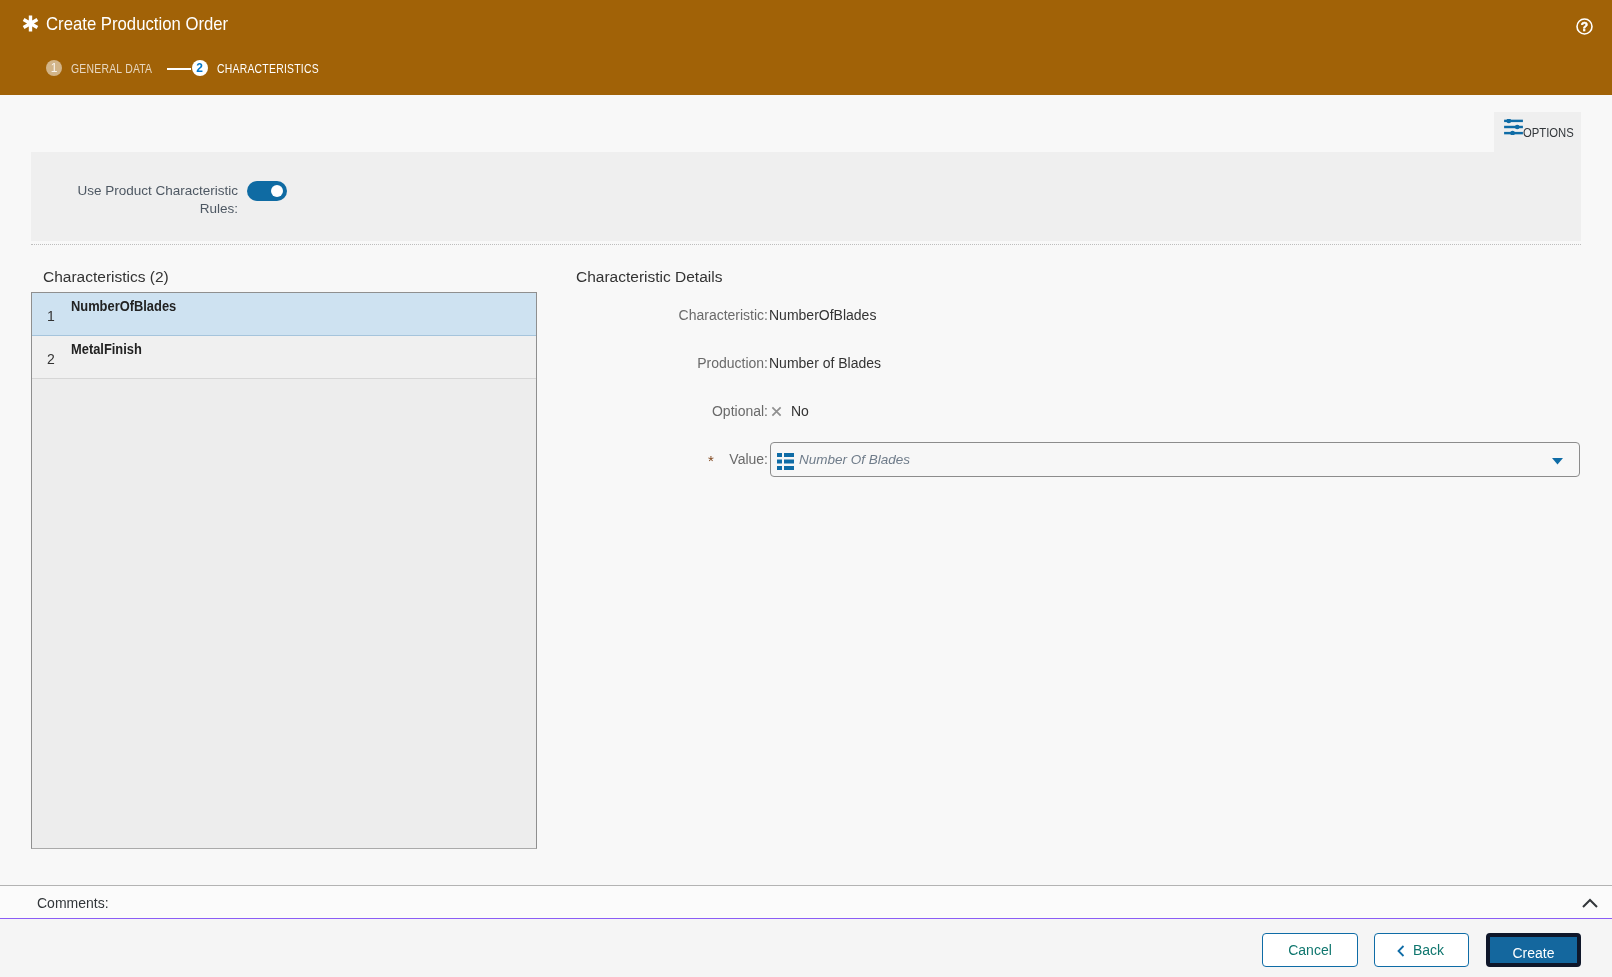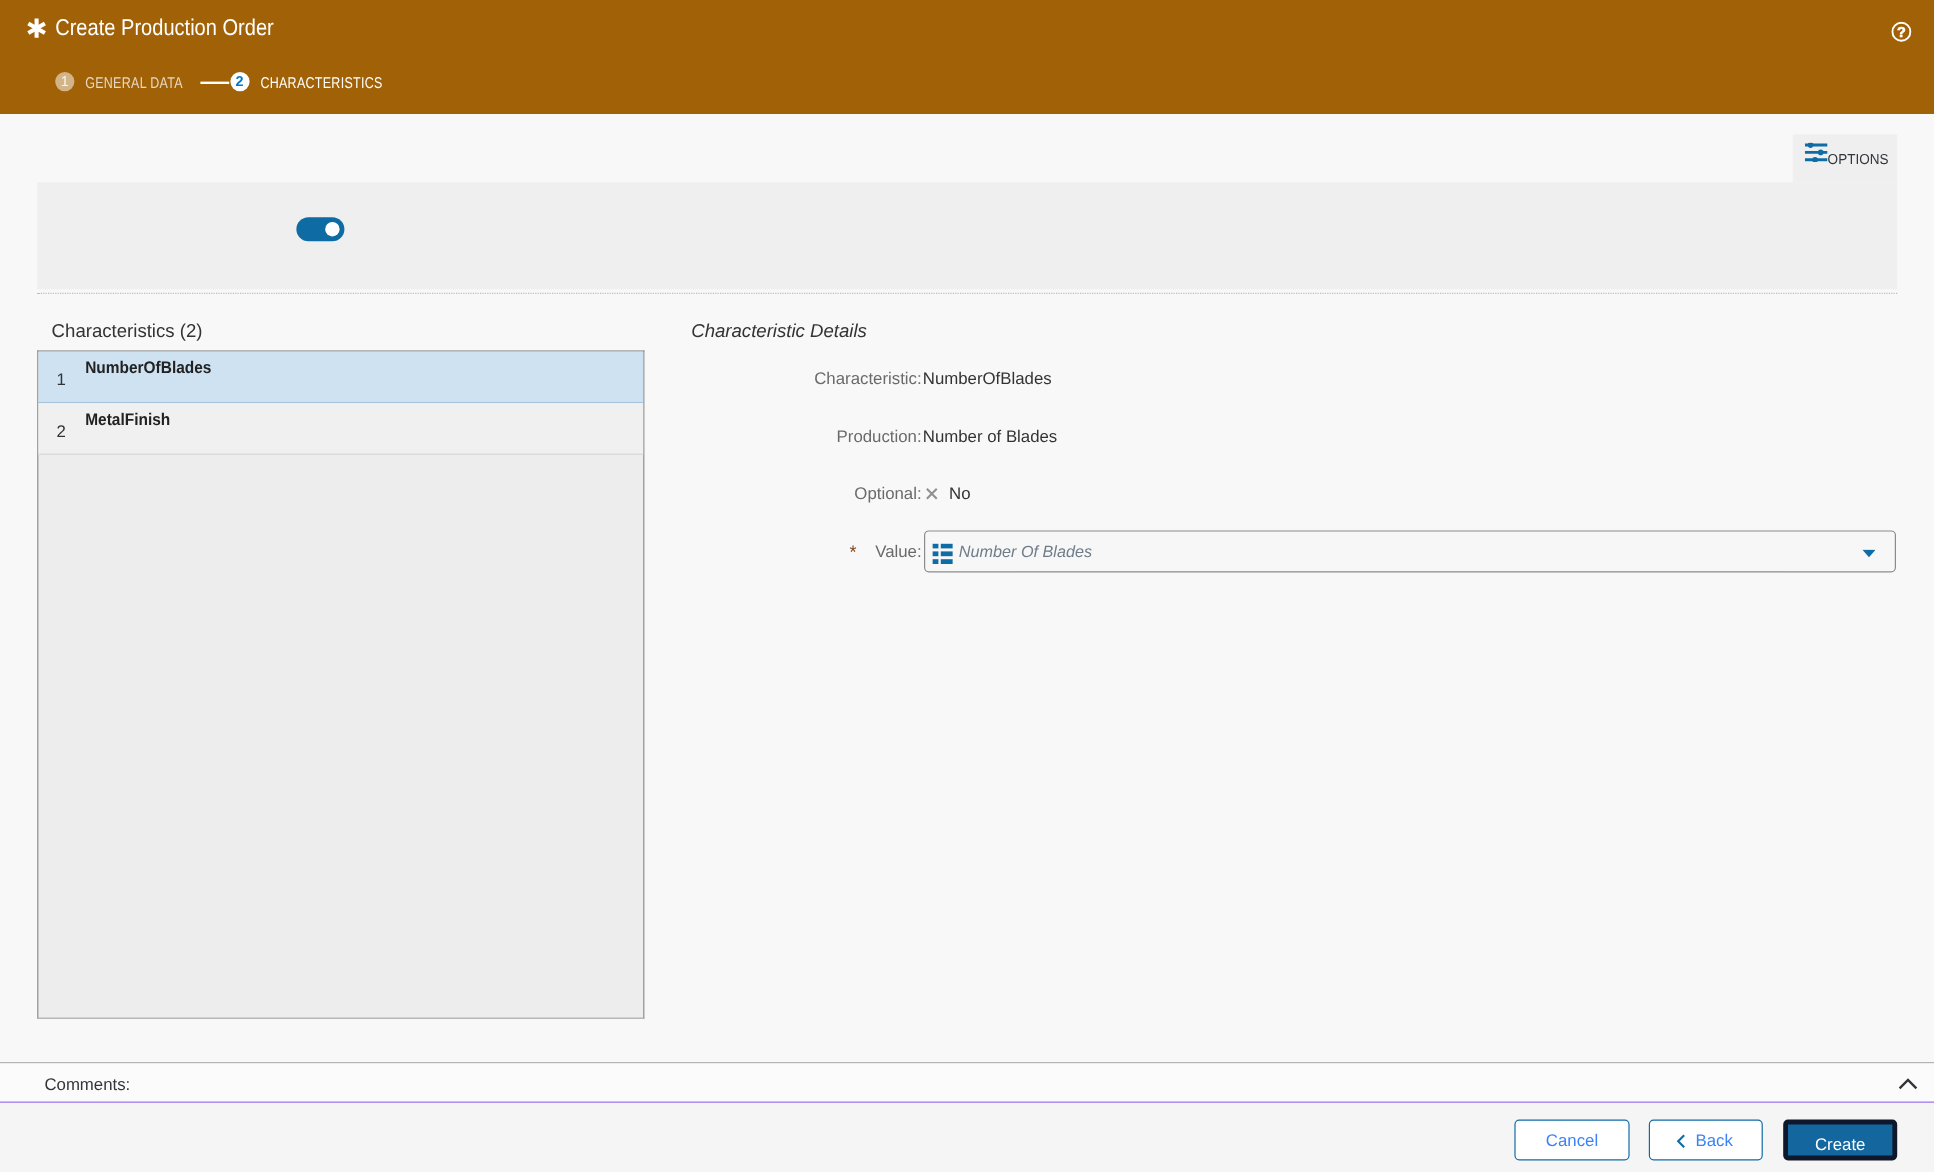--- a/index.html
+++ b/index.html
@@ -29,34 +29,34 @@
   
   #listTitle { position:absolute; left:31px; top:268px; font-size:15.5px; color:#333333;margin-left:12px; }
   #list { position:absolute; left:31px; top:292px; width:506px; height:557px; background:#ededed; border:1px solid #8f8f8f; border-bottom-color:#aaaaaa; }
   .lrow { position:relative; width:100%; height:43px; }
   .lrow .num { position:absolute; left:12px; top:0; width:14px; height:47px; text-align:center; font-size:14px; color:#333; line-height:47px; }
   .lrow .nm { position:absolute; left:39px; top:5px; font-size:14px; font-weight:bold; color:#222; transform:scaleX(0.92); transform-origin:left; }
   #row1 { background:#cee2f1; border-bottom:1px solid #a5c4dc; }
   #row2 { background:#f0f0f0; border-bottom:1px solid #d6d6d6; }
 
   
-  #detTitle { position:absolute; left:576px; top:268px; font-size:15.5px; color:#333333;font-style:italic; }
+  #detTitle { position:absolute; left:576px; top:268px; font-size:15.5px; color:#333333; }
   .flabel { position:absolute; left:548px; width:220px; text-align:right; font-size:14px; color:#6a6a6a; }
   .fvalue { position:absolute; left:769px; font-size:14px; color:#333333; }
 
   #valInput { position:absolute; left:770px; top:442px; width:810px; height:35px; background:#f7f7f7; border:1px solid #8c8c8c; border-radius:4px; }
   #valInput .ph { position:absolute; left:28px; top:9px; font-size:13.5px; font-style:italic; color:#6f7c8a; }
   #req { position:absolute; left:708px; top:452px; font-size:15px; color:#80471e; }
 
   
   #commentsBar { position:absolute; left:0; top:885px; width:1612px; height:34px; background:#fbfbfb; border-top:1px solid #b3b3b3; border-bottom:1px solid #8b5cf6; }
   #commentsBar span { position:absolute; left:37px; top:9px; font-size:14px; color:#32363a; }
   #footer { position:absolute; left:0; top:919px; width:1612px; height:58px; background:#f5f5f5; }
   .btn { position:absolute; top:14px; height:34px; border-radius:4px; font-size:14px; text-align:center; line-height:32px; }
-  .btn.ghost { background:#ffffff; border:1px solid #0f6ca6; color:#3b82f6; }
+  .btn.ghost { background:#ffffff; border:1px solid #0f6ca6; color:#0f766e; }
   #btnCancel { left:1262px; width:96px; }
   #btnBack { left:1374px; width:95px; }
   #btnCreate { left:1486px; width:95px; background:#14679e; color:#ffffff; border:4px solid #0f172a; }
 </style>
 </head>
 <body>
   <div id="header">
     <svg id="asterisk" width="17" height="17" viewBox="0 0 17 17">
       <path d="M8.5 0.5 L8.5 16.5 M1.6 4.5 L15.4 12.5 M15.4 4.5 L1.6 12.5" stroke="#ffffff" stroke-width="3.4"></path>
     </svg>
@@ -82,20 +82,21 @@
         <line x1="0" y1="15" x2="20" y2="15"></line>
       </g>
       <circle cx="5" cy="2" r="2.5" fill="#0f6ca6"></circle>
       <circle cx="14" cy="8.5" r="2.5" fill="#0f6ca6"></circle>
       <circle cx="9" cy="15" r="2.5" fill="#0f6ca6"></circle>
     </svg>
     <span>OPTIONS</span>
   </div>
 
   <div id="rulesPanel">
+    <div id="rulesLabel">Use Product Characteristic<br>Rules:</div>
     <div id="toggle">
       <div class="knob"></div>
     </div>
   </div>
   <div id="dotted"></div>
 
   <div id="listTitle">Characteristics (2)</div>
   <div id="list">
     <div class="lrow" id="row1">
       <div class="num">1</div>

